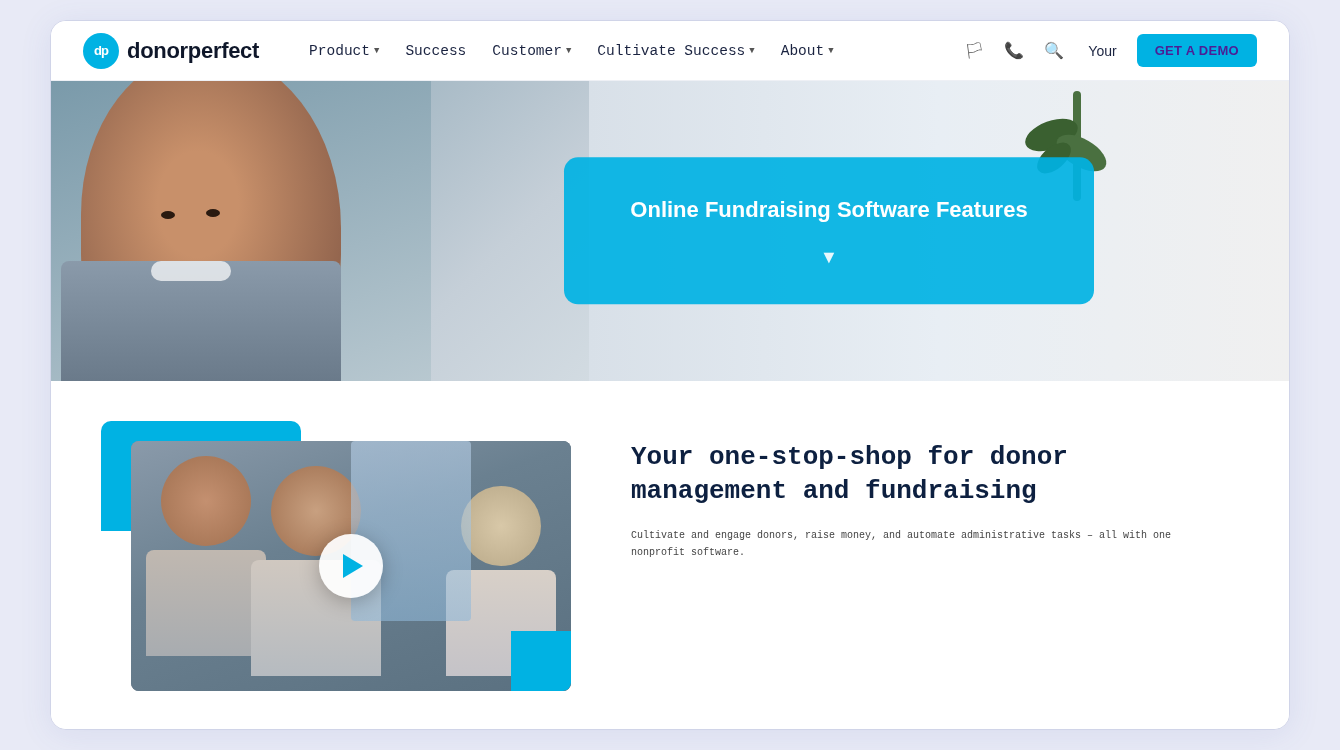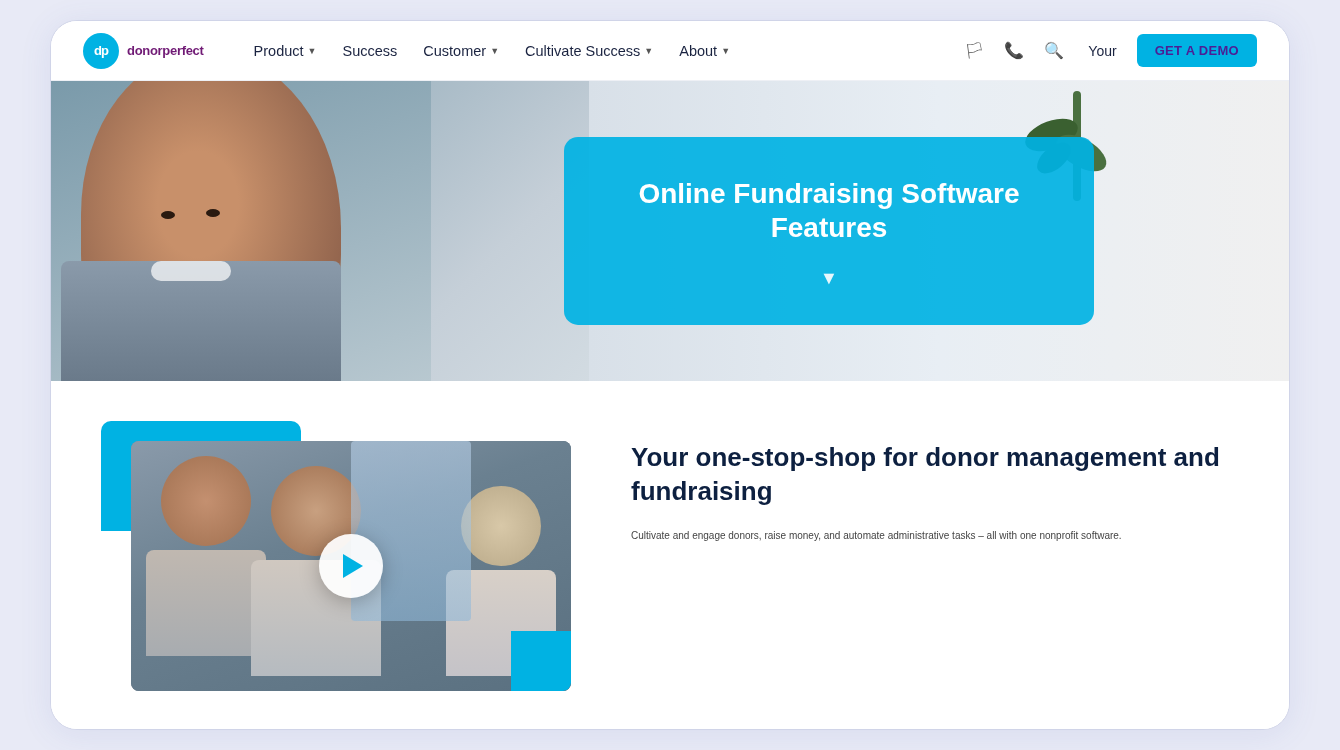--- a/index.html
+++ b/index.html
@@ -9,21 +9,21 @@
       width: 1340px;
       height: 750px;
       overflow: hidden;
     }
 
     .browser-frame {
       margin: 20px auto;
       width: 1240px;
       height: 710px;
       background: #fff;
-      border-radius: 27px;
+      border-radius: 16px;
       border: 1.5px solid #d0d4e8;
       overflow: hidden;
       box-shadow: 0 4px 32px rgba(80,100,180,0.10);
     }
 
     
     .navbar {
       display: flex;
       align-items: center;
       height: 60px;
@@ -49,22 +49,22 @@
       display: flex;
       align-items: center;
       justify-content: center;
       color: #fff;
       font-weight: 900;
       font-size: 13px;
       letter-spacing: -1px;
     }
 
     .logo-text {
-      color: #701a75;
-      font-size: 13px;
+      color: #0f172a;
+      font-size: 22px;
       font-weight: 700;
       letter-spacing: -0.3px;
     }
 
     .nav-links {
       display: flex;
       align-items: center;
       gap: 6px;
       flex: 1;
     }
@@ -73,20 +73,21 @@
       display: flex;
       align-items: center;
       gap: 4px;
       padding: 6px 10px;
       font-size: 14.5px;
       color: #1a2340;
       font-weight: 500;
       cursor: pointer;
       border-radius: 4px;
       white-space: nowrap;
+      font-family: Liberation Mono, monospace;
     }
 
     .nav-chevron {
       font-size: 9px;
       color: #555;
     }
 
     .nav-right {
       display: flex;
       align-items: center;
@@ -166,21 +167,21 @@
       transform: translate(-20%, -50%);
       width: 530px;
       background: rgba(0, 178, 227, 0.92);
       border-radius: 14px;
       padding: 40px 50px 36px;
       text-align: center;
       color: #fff;
     }
 
     .hero-title {
-      font-size: 28px;
+      font-size: 22px;
       font-weight: 900;
       line-height: 1.2;
       margin-bottom: 24px;
     }
 
     .hero-subtitle {
       font-size: 14px;
       line-height: 1.6;
       opacity: 0.95;
       margin-bottom: 20px;
@@ -270,20 +271,21 @@
       width: 60px;
       height: 60px;
       background: #00b2e3;
       border-radius: 0 0 8px 0;
       z-index: 6;
     }
 
     .text-area {
       flex: 1;
       padding-top: 20px;
+      font-family: Liberation Mono, monospace;
     }
 
     .section-title {
       font-size: 26px;
       font-weight: 800;
       color: #0d2040;
       line-height: 1.3;
       margin-bottom: 18px;
     }
 

